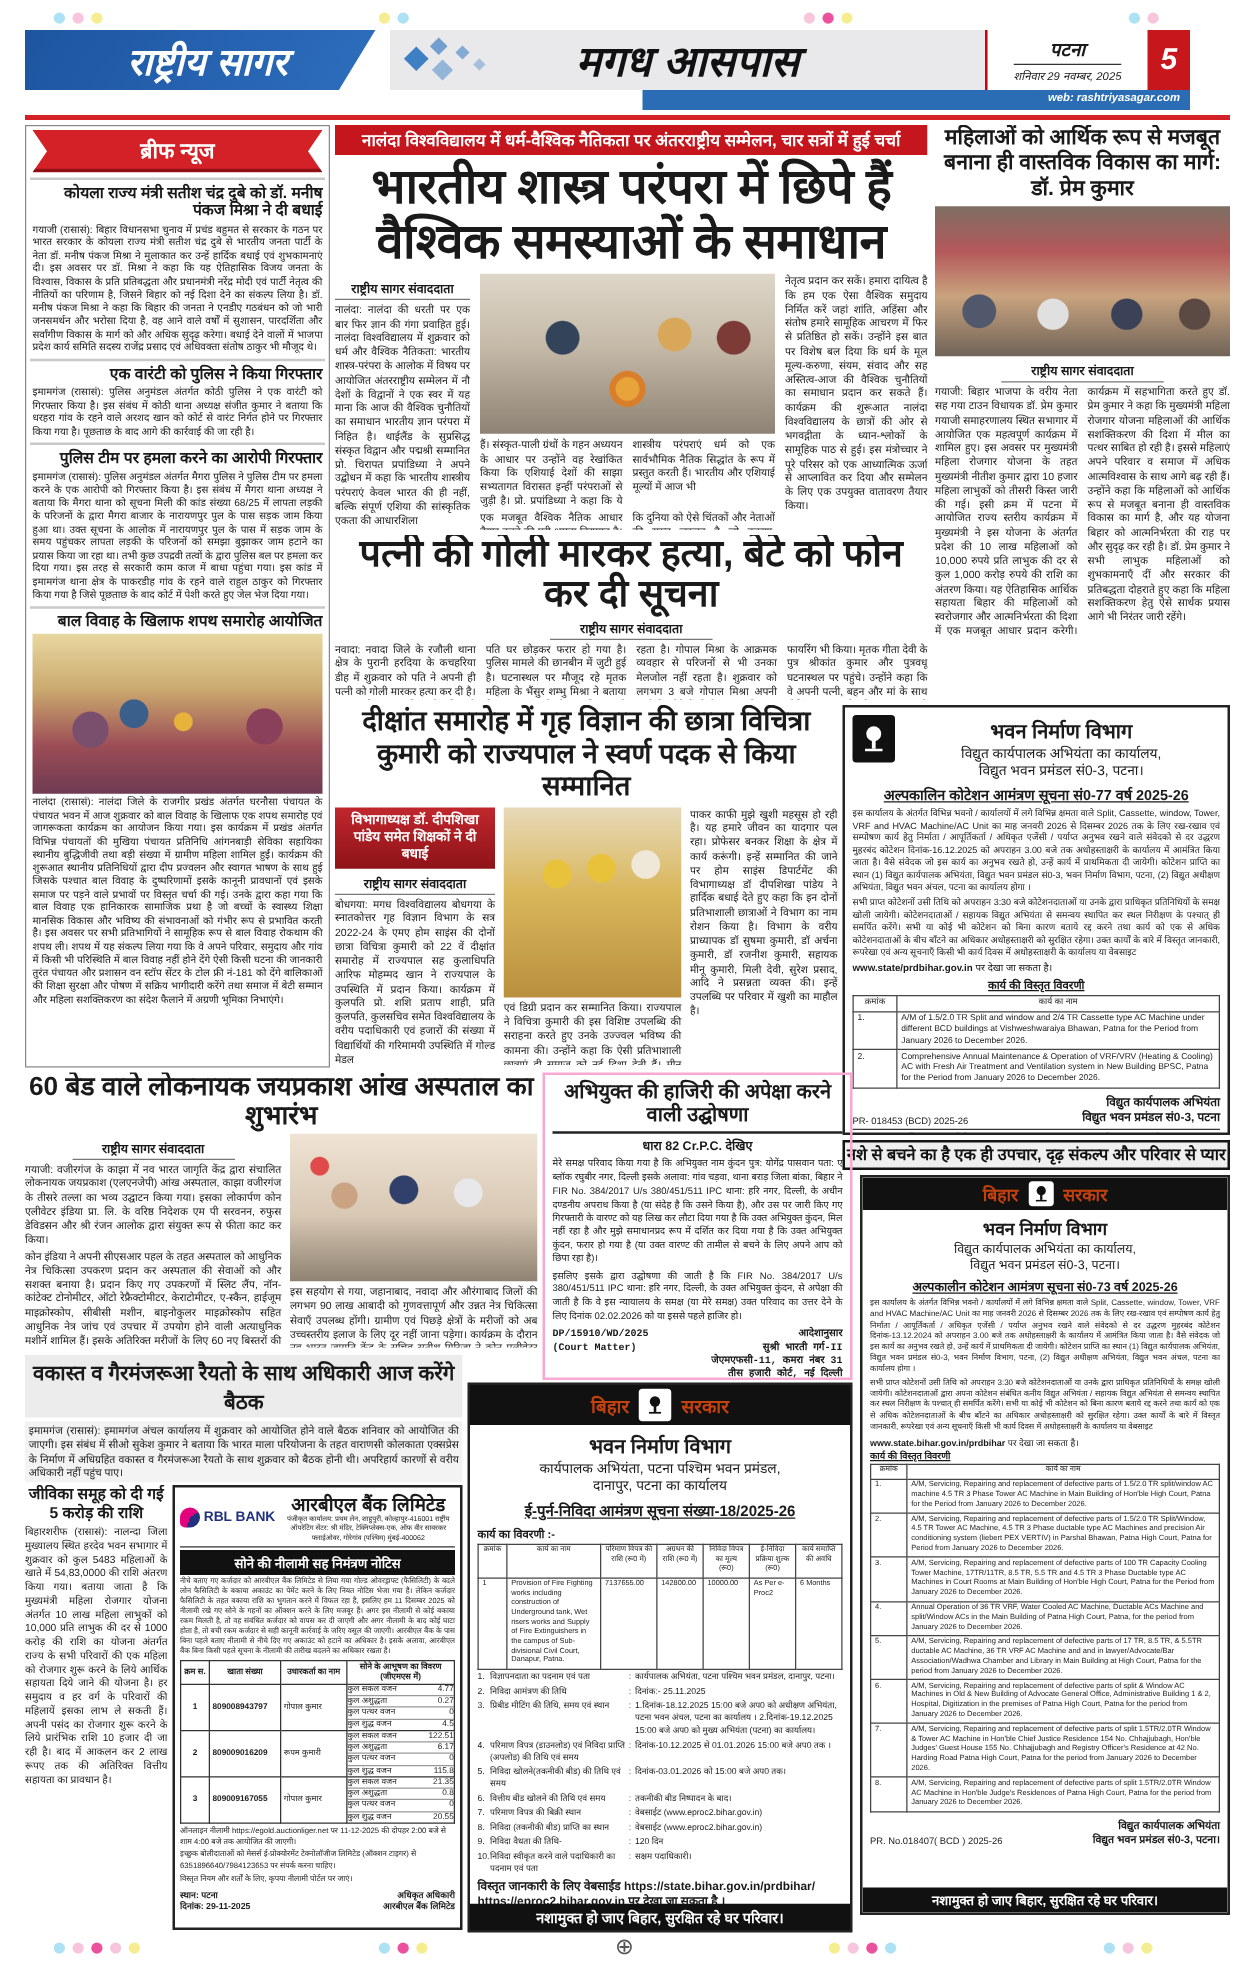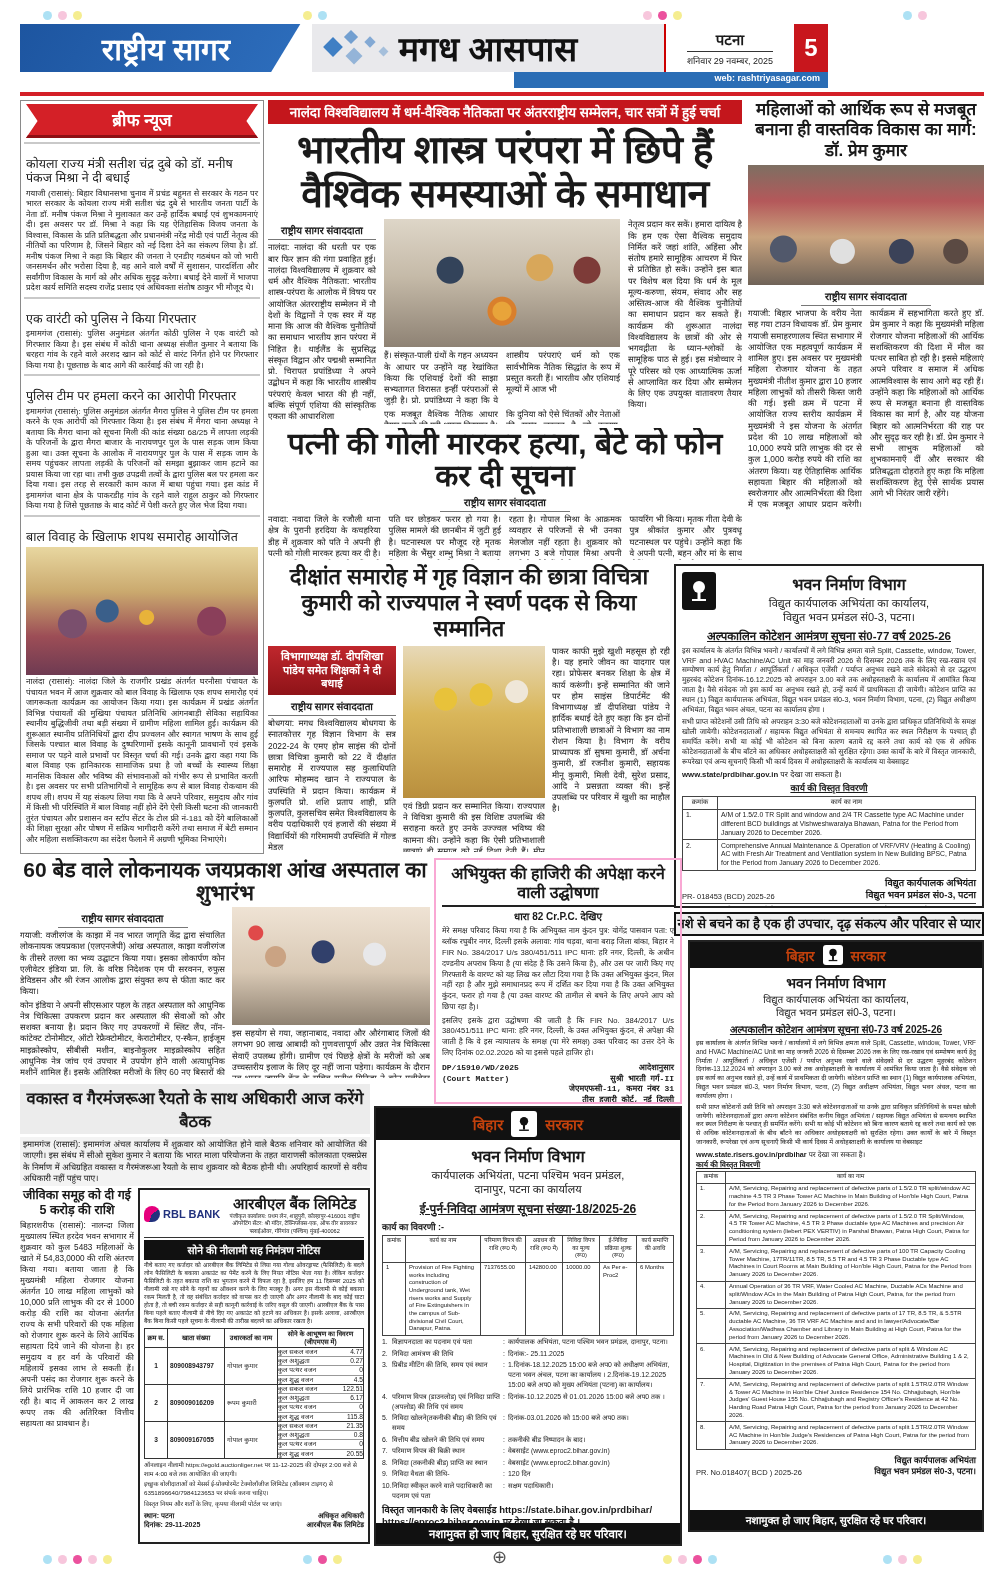--- a/index.html
+++ b/index.html
@@ -5,42 +5,42 @@
   html,body{margin:0;padding:0;background:#fff;font-family:"Liberation Sans",sans-serif;color:#1a1a1a;}
   .page{position:relative;width:1004px;height:1574px;background:#fff;overflow:hidden;}
   .abs{position:absolute;}
   .jus{text-align:justify;}
   .ctr{text-align:center;}
   .b{font-weight:bold;}
   
   .dot{width:9px;height:9px;border-radius:50%;display:inline-block;margin:0 3px;opacity:.85;}
   .d-c{background:#9fdcf2}.d-m{background:#e8328c}.d-y{background:#f3ea7c}.d-p{background:#f6bcd6}
   
-  .mast{left:20px;top:24px;width:808px;height:66px;}
+  .mast{left:20px;top:24px;width:932px;height:66px;font-style:italic;}
   .mast-row{display:flex;height:48px;}
   .mast-left{width:292px;background:linear-gradient(120deg,#1d55a0,#2e6fbe);color:#fff;
     display:flex;align-items:center;justify-content:center;font-size:30px;font-weight:bold;
     clip-path:polygon(0 0,96% 0,86% 100%,0 100%);position:relative;}
   .mast-center{flex:1;background:#e9e9ec;display:flex;align-items:center;justify-content:center;position:relative;}
   .mast-center .title{font-size:34px;font-weight:bold;color:#111;}
   .diamonds{position:absolute;left:14px;top:6px;width:90px;height:36px;}
   .diamonds i{position:absolute;background:#3f7fc4;transform:rotate(45deg);display:block;}
   .mast-right{width:128px;background:#fff;border-left:2px solid #c00;display:flex;flex-direction:column;align-items:center;justify-content:center;}
   .mast-right .city{font-size:15px;font-weight:bold;}
   .mast-right .date{font-size:9px;border-top:1px solid #333;margin-top:2px;padding-top:2px;}
   .pageno{width:34px;background:#c8161d;color:#fff;font-size:24px;font-weight:bold;display:flex;align-items:center;justify-content:center;}
   .webstrip{height:15px;background:#2a6db5;color:#fff;font-size:9px;text-align:right;padding:1px 8px 0 0;margin-left:494px;font-weight:bold;}
   .redrule{left:20px;top:92px;width:964px;height:4px;background:#d42027;}
   
   .brief{left:20px;top:100px;width:244px;height:754px;border:1px solid #8a8a8a;padding:3px;box-sizing:border-box;overflow:hidden;}
   .ribbon{background:#d42027;color:#fff;font-size:17px;font-weight:bold;text-align:center;padding:4px 0;
     clip-path:polygon(0 0,100% 0,95% 50%,100% 100%,0 100%,5% 50%);margin:0 2px 4px 2px;border-bottom:3px solid #8e0f14;}
   .bn-item{border-top:2px solid #c9c9c9;padding:3px 2px;}
   .bn-item:first-of-type{border-top:none;}
-  .bn-h{font-size:12.5px;font-weight:normal;text-align:left;line-height:1.15;margin:10px 0 3px;}
+  .bn-h{font-size:12.5px;font-weight:bold;text-align:right;line-height:1.15;margin:0 0 3px;}
   .bn-b{font-size:8.1px;line-height:1.3;}
   .bn-photo{width:100%;height:128px;margin:2px 0;background:
     radial-gradient(circle at 52% 55%,#e8b33a 0 7px,transparent 8px),
     radial-gradient(circle at 20% 60%,#7a4f6d 0 14px,transparent 15px),
     radial-gradient(circle at 80% 58%,#8a3f5a 0 14px,transparent 15px),
     radial-gradient(circle at 35% 50%,#3a5f8a 0 11px,transparent 12px),
     linear-gradient(180deg,#e8d7a0 0%,#caa96e 35%,#9c4d56 70%,#6e3a52 100%);}
   
   .kicker{background:#c4161c;color:#fff;font-size:13.5px;font-weight:bold;padding:3px 6px;text-align:center;}
   .h-main{font-size:39px;font-weight:800;line-height:1.12;text-align:center;letter-spacing:-.5px;margin:4px 0;}
@@ -553,21 +553,21 @@
       </span>
       <span style="font-size:14px;">सरकार</span>
     </div>
     <div style="padding:2px 6px;">
       <div class="dept" style="font-size:14px;">भवन निर्माण विभाग</div>
       <div class="office" style="font-size:10px;">विद्युत कार्यपालक अभियंता का कार्यालय,</div>
       <div class="office" style="font-size:10px;">विद्युत भवन प्रमंडल सं0-3, पटना।</div>
       <div class="ntitle" style="font-size:10px;">अल्पकालीन कोटेशन आमंत्रण सूचना सं0-73 वर्ष 2025-26</div>
       <div class="npara" style="font-size:6.4px;">इस कार्यालय के अंतर्गत विभिन्न भवनो / कार्यालयों में लगे विभिन्न क्षमता वाले Split, Cassette, window, Tower, VRF and HVAC Machine/AC Unit का माह जनवरी 2026 से दिसम्बर 2026 तक के लिए रख-रखाव एवं सम्पोषण कार्य हेतु निर्माता / आपूर्तिकर्ता / अधिकृत एजेंसी / पर्याप्त अनुभव रखने वाले संवेदको से दर उद्धरण मुहरबंद कोटेशन दिनांक-13.12.2024 को अपराहन 3.00 बजे तक अधोहस्ताक्षरी के कार्यालय में आमंत्रित किया जाता है। वैसे संवेदक जो इस कार्य का अनुभव रखते हो, उन्हें कार्य में प्राथमिकता दी जायेगी। कोटेशन प्राप्ति का स्थान (1) विद्युत कार्यपालक अभियंता, विद्युत भवन प्रमंडल सं0-3, भवन निर्माण विभाग, पटना, (2) विद्युत अधीक्षण अभियंता, विद्युत भवन अंचल, पटना का कार्यालय होगा ।</div>
       <div class="npara" style="font-size:6.4px;">सभी प्राप्त कोटेशनों उसी तिथि को अपराहन 3:30 बजे कोटेशनदाताओं या उनके द्वारा प्राधिकृत प्रतिनिधियों के समक्ष खोली जायेगी। कोटेशनदाताओं द्वारा अपना कोटेशन संबंधित कनीय विद्युत अभियंता / सहायक विद्युत अभियंता से समन्वय स्थापित कर स्थल निरीक्षण के पश्चात् ही समर्पित करेंगे। सभी या कोई भी कोटेशन को बिना कारण बताये रद्द करने तथा कार्य को एक से अधिक कोटेशनदाताओं के बीच बाँटने का अधिकार अधोहस्ताक्षरी को सुरक्षित रहेगा। उक्त कार्यों के बारे में विस्तृत जानकारी, रूपरेखा एवं अन्य सूचनाएँ किसी भी कार्य दिवस में अधोहस्ताक्षरी के कार्यालय या वेबसाइट</div>
-      <div style="font-size:7.2px;"><span class="b">www.state.risers.gov.in/prdbihar</span> <span>पर देखा जा सकता है।</span></div>
+      <div style="font-size:7.2px;"><span class="b">www.state.bihar.gov.in/prdbihar</span> <span>पर देखा जा सकता है।</span></div>
       <div class="b" style="font-size:7.5px;text-decoration:underline;">कार्य की विस्तृत विवरणी</div>
       <table class="ntable" style="font-size:6px;">
         <tbody>
             <tr>
           <th style="width:22px;">क्रमांक</th>
           <th>कार्य का नाम</th>
         </tr>
         <tr>
               <td class="ctr">1.</td>
               <td>A/M, Servicing, Repairing and replacement of defective parts of 1.5/2.0 TR split/window AC machine 4.5 TR 3 Phase Tower AC Machine in Main Building of Hon'ble High Court, Patna for the Period from January 2026 to December 2026.</td>

